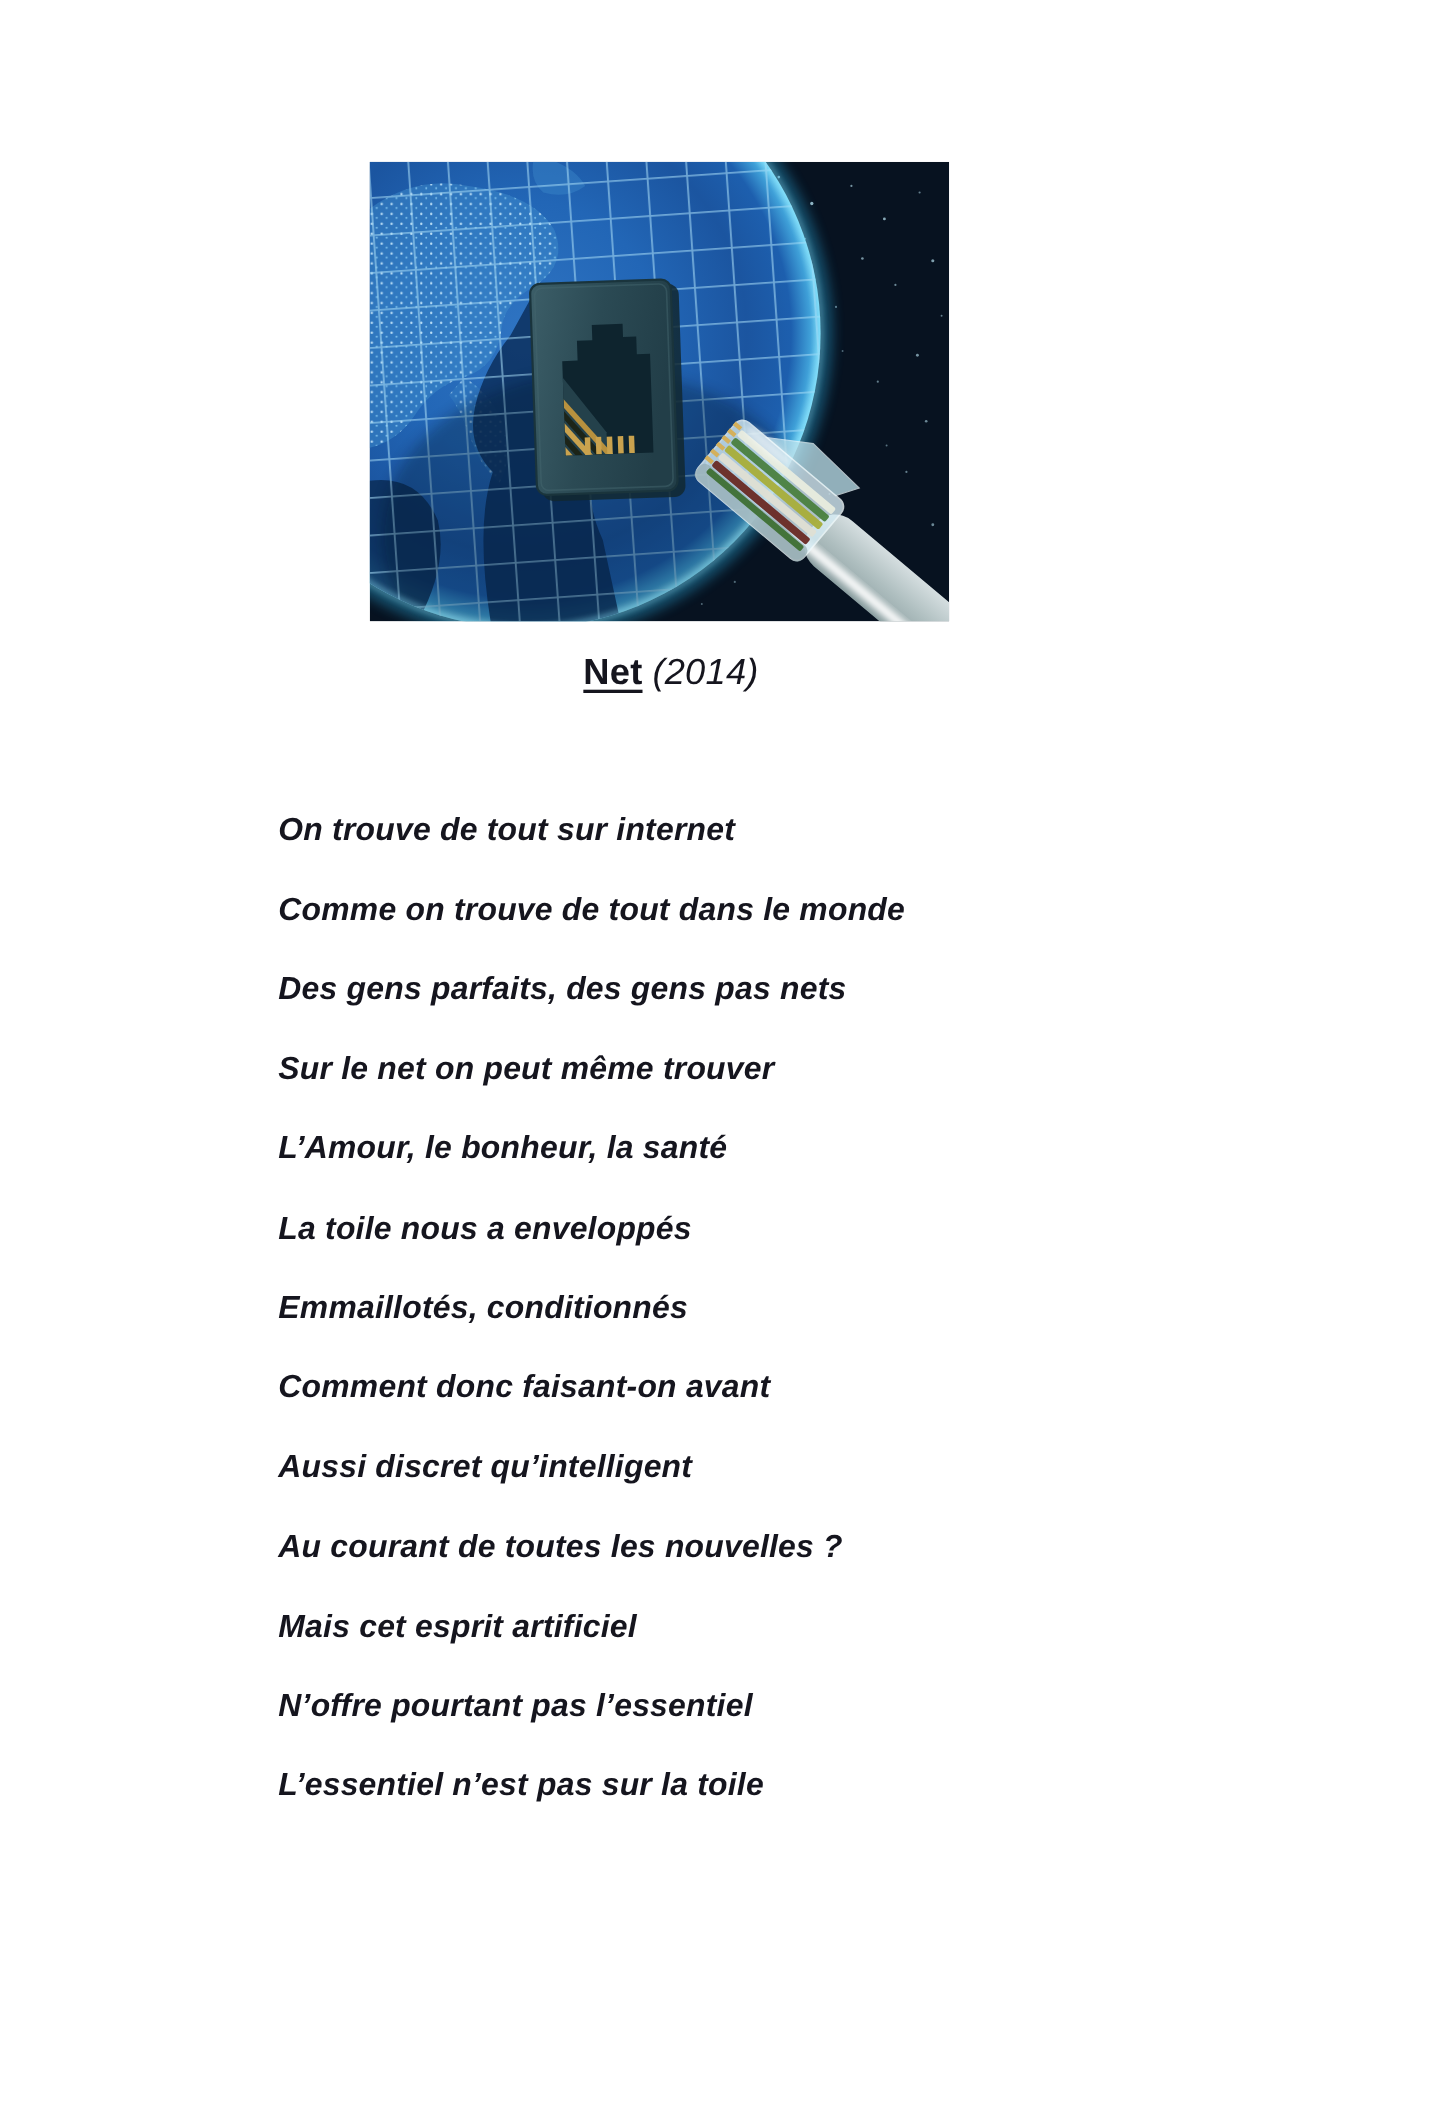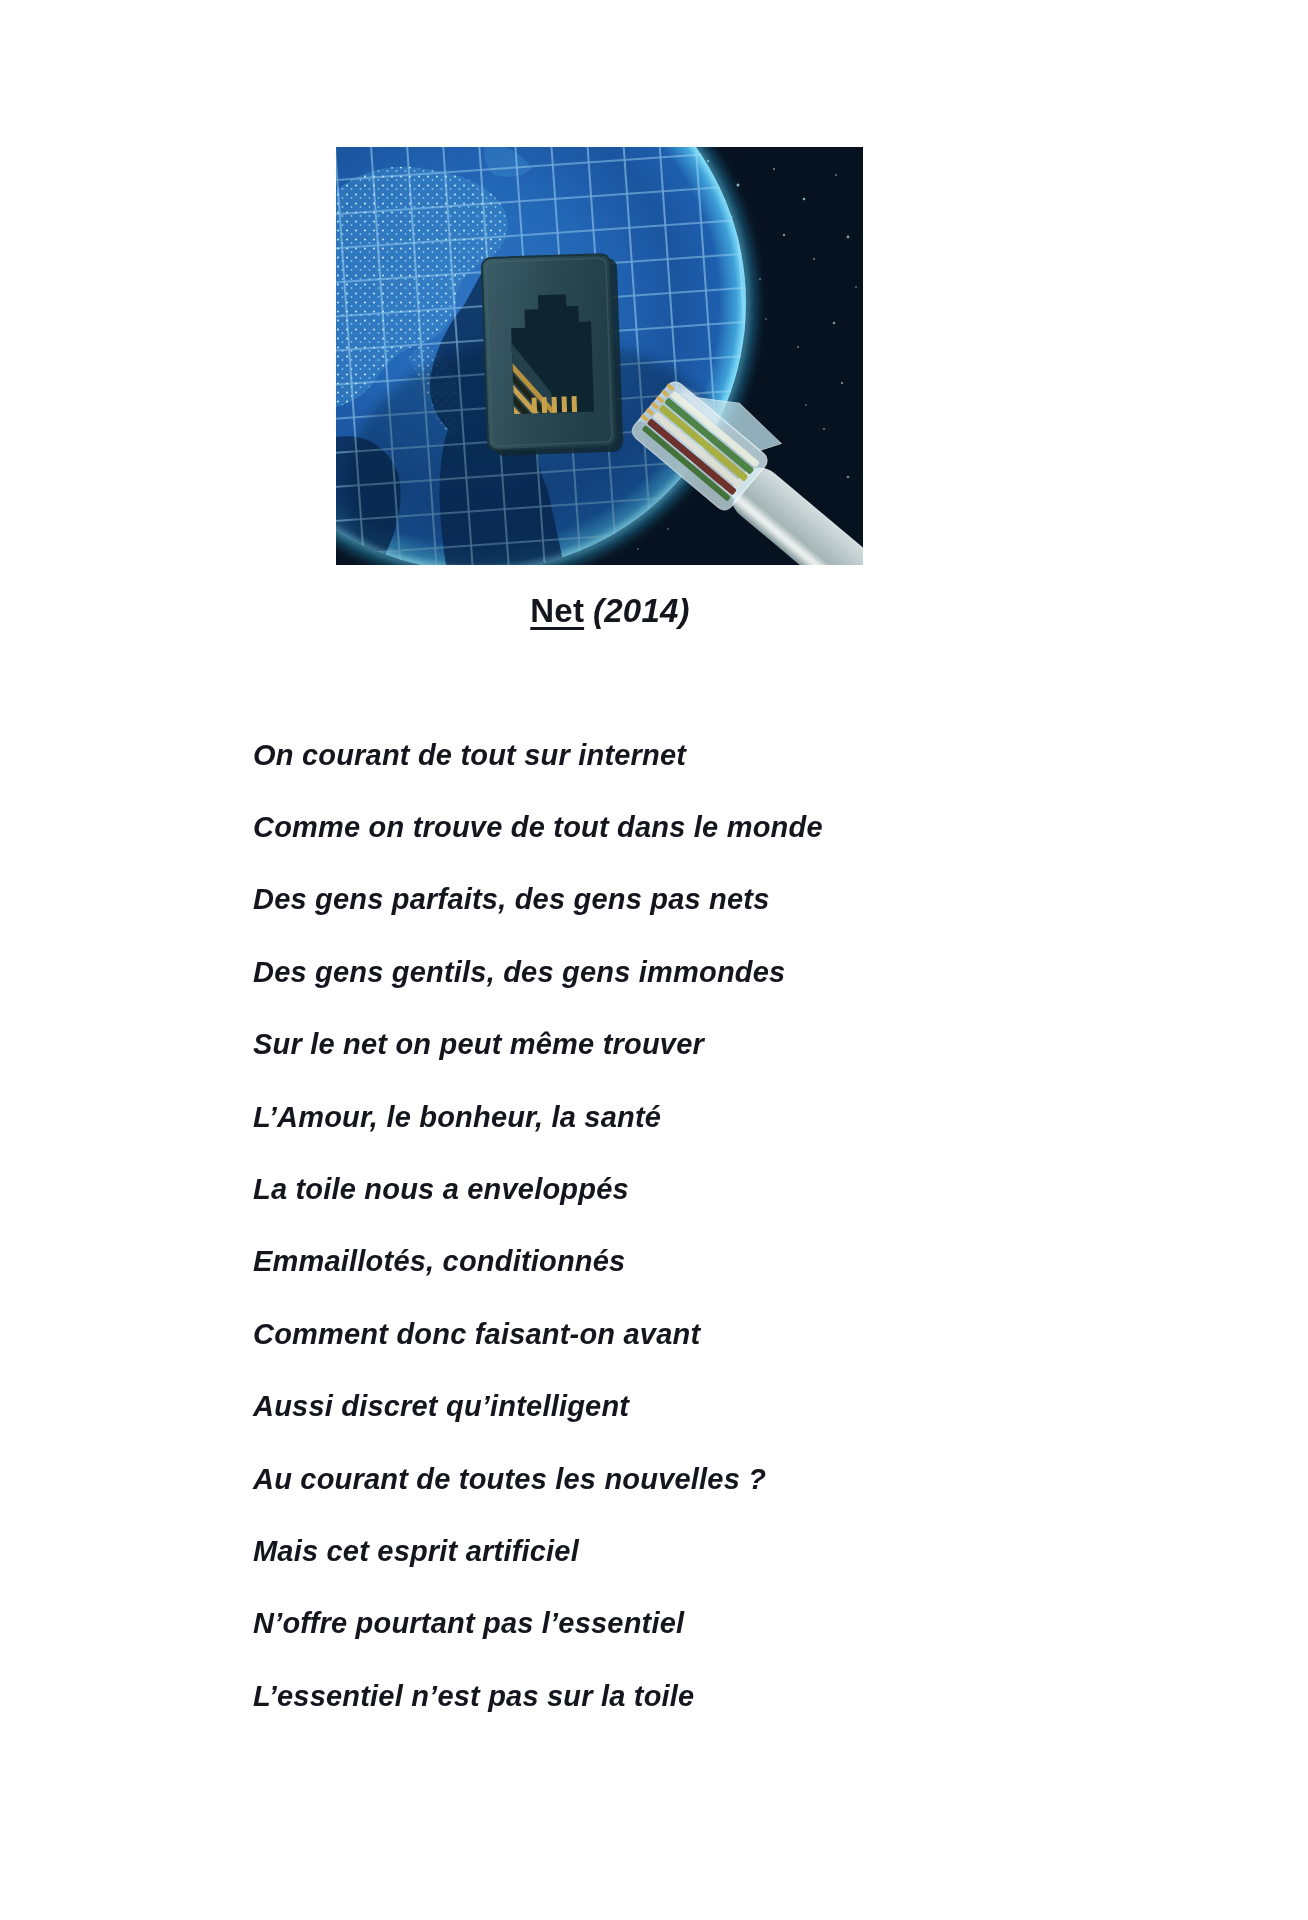--- a/index.html
+++ b/index.html
@@ -15,21 +15,21 @@
   .title{
     position:absolute;left:336px;top:592px;width:548px;margin:0;
     text-align:center;font-size:33px;font-weight:700;color:#15151e;
     letter-spacing:0.2px;
   }
   .title .t-name{
     text-decoration:underline;
     text-decoration-thickness:3px;
     text-underline-offset:5px;
   }
-  .title .t-year{font-style:italic;margin-left:9px;font-weight:700}
+  .title .t-year{font-style:italic;margin-left:9px;font-weight:400}
   .poem{position:absolute;left:253px;top:719px;}
   .poem-line{
     height:72.4px;display:flex;align-items:center;
     font-style:italic;font-weight:700;font-size:29px;color:#15151e;
     white-space:pre;letter-spacing:0.2px;
   }
 </style>
 </head>
 <body>
 
@@ -184,24 +184,23 @@
         </g>
         <path d="M-66,-35 L-30,-58 L28,-54 L16,-35 Z" fill="#bfe4ee" opacity="0.75" stroke="#e8f6fa" stroke-width="1"></path>
         <ellipse cx="-60" cy="-30" rx="26" ry="6" fill="#ffffff" opacity="0.5" filter="url(#soft)"></ellipse>
       </g>
     </svg>
   </figure>
 
   <h1 class="title"><span class="t-name">Net</span><span class="t-year">(2014)</span></h1>
 
   <div class="poem">
-      <div class="poem-line">On courant de tout sur internet</div>
+      <div class="poem-line">On trouve de tout sur internet</div>
       <div class="poem-line">Comme on trouve de tout dans le monde</div>
       <div class="poem-line">Des gens parfaits, des gens pas nets</div>
-      <div class="poem-line">Des gens gentils, des gens immondes</div>
       <div class="poem-line">Sur le net on peut même trouver</div>
       <div class="poem-line">L’Amour, le bonheur, la santé</div>
       <div class="poem-line">La toile nous a enveloppés</div>
       <div class="poem-line">Emmaillotés, conditionnés</div>
       <div class="poem-line">Comment donc faisant-on avant</div>
       <div class="poem-line">Aussi discret qu’intelligent</div>
       <div class="poem-line">Au courant de toutes les nouvelles ?</div>
       <div class="poem-line">Mais cet esprit artificiel</div>
       <div class="poem-line">N’offre pourtant pas l’essentiel</div>
       <div class="poem-line">L’essentiel n’est pas sur la toile</div>

